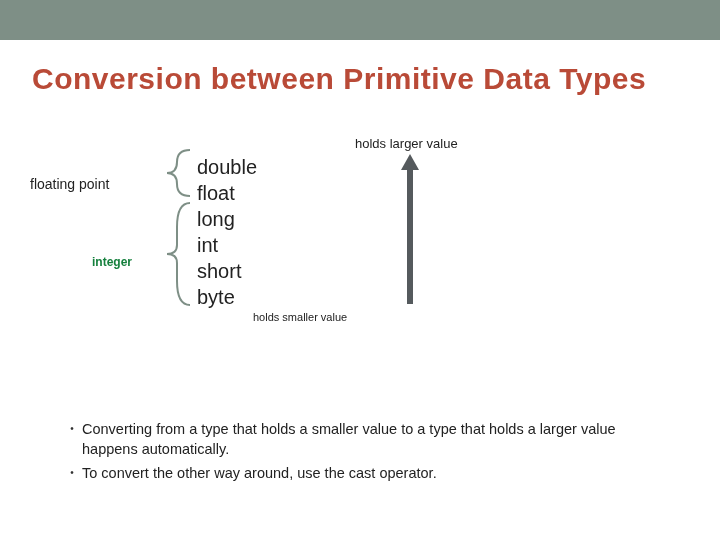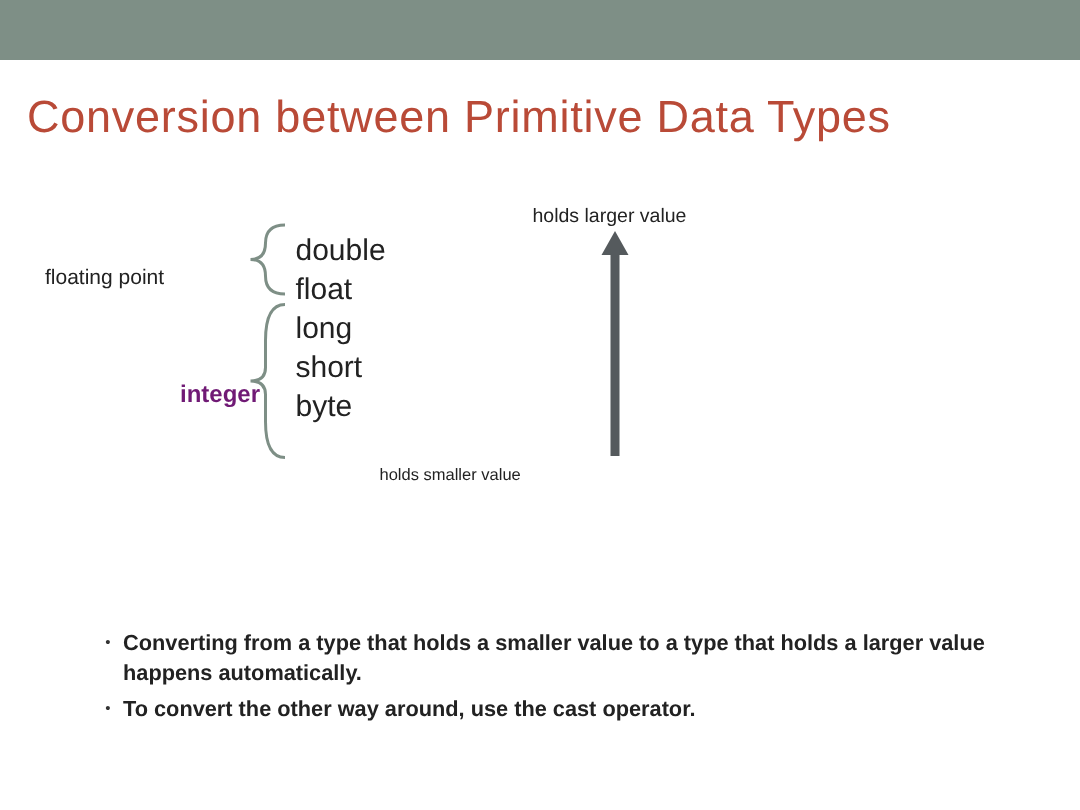--- a/index.html
+++ b/index.html
@@ -12,22 +12,22 @@
       overflow: hidden;
     }
     .top-bar {
       width: 100%;
       height: 40px;
       background: #7e8f86;
     }
     .title {
       font-size: 30px;
       color: #b94a37;
-      font-weight: 400;
-      padding: 22px 30px 0 18px;
+      font-weight: 700;
+      padding: 22px 30px 0 32px;
       letter-spacing: 0.5px;
     }
     .diagram-area {
       position: relative;
       width: 100%;
       height: 230px;
       margin-top: 40px;
     }
     .fp-label {
       position: absolute;
@@ -35,24 +35,23 @@
       top: 27px;
       font-size: 14px;
       font-weight: normal;
       color: #222;
       margin-top: 13px;
     }
     .int-label {
       position: absolute;
       left: 92px;
       top: 119px;
-      font-size: 16px;
+      font-size: 12px;
       font-weight: bold;
-      color: #701a75;
-      margin-left: 28px;
+      color: #15803d;
     }
     .brace {
       position: absolute;
       stroke: #7e8f86;
       stroke-width: 2;
       fill: none;
     }
     .brace-fp {
       left: 155px;
       top: 12px;
@@ -123,21 +122,21 @@
     .bullet-dot {
       font-size: 10px;
       color: #333;
       width: 20px;
       padding-top: 3px;
       text-align: center;
       flex-shrink: 0;
     }
     .bullet-text {
       font-size: 14.5px;
-      font-weight: bold;
+      font-weight: normal;
       color: #222;
       line-height: 1.35;
     }
   </style>
 </head>
 <body>
 
 <div class="top-bar"></div>
 
 <div class="title">Conversion between Primitive Data Types</div>
@@ -152,20 +151,21 @@
   </svg>
 
   <svg class="brace brace-int" width="38" height="106" viewBox="0 0 38 106">
     <path d="M35 2 Q22 2 22 26 L22 44 Q22 53 12 53 Q22 53 22 62 L22 80 Q22 104 35 104"></path>
   </svg>
 
   <div class="type-list">
     <div>double</div>
     <div>float</div>
     <div>long</div>
+    <div>int</div>
     <div>short</div>
     <div>byte</div>
   </div>
 
   <div class="larger-label">holds larger value</div>
 
   <div class="arrow-container">
     <div class="arrow-head"></div>
     <div class="arrow-shaft"></div>
   </div>

